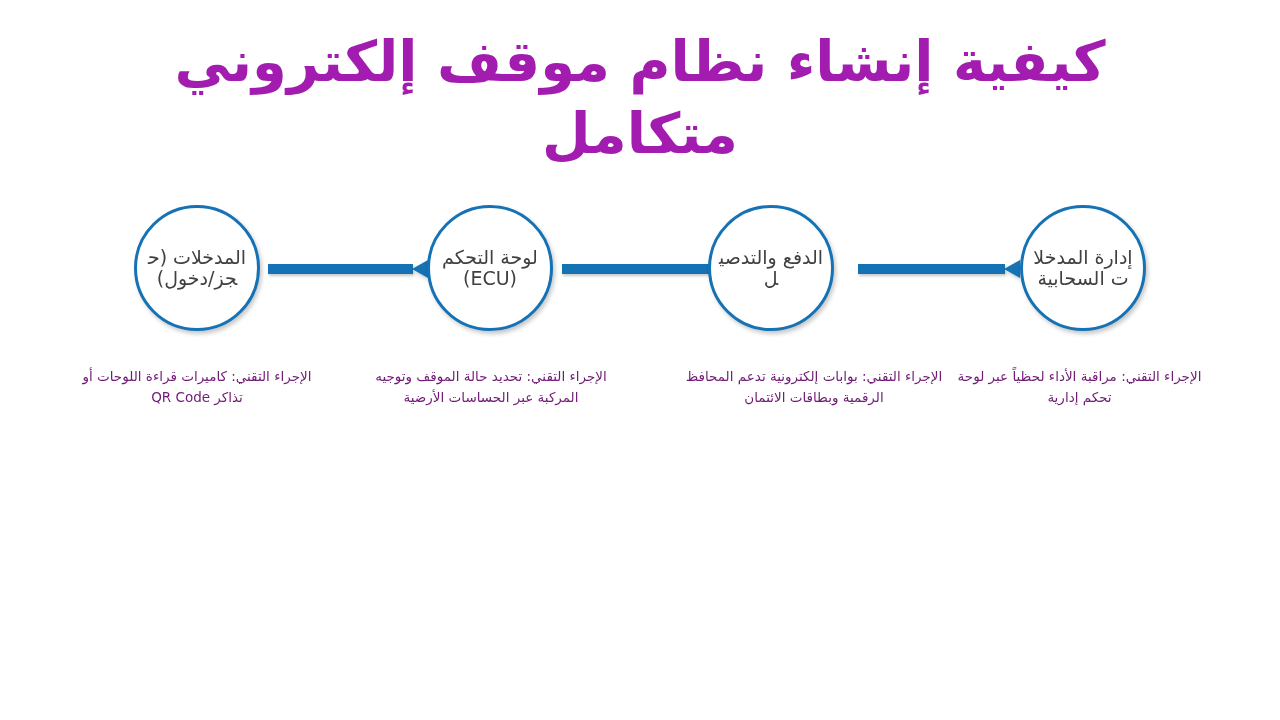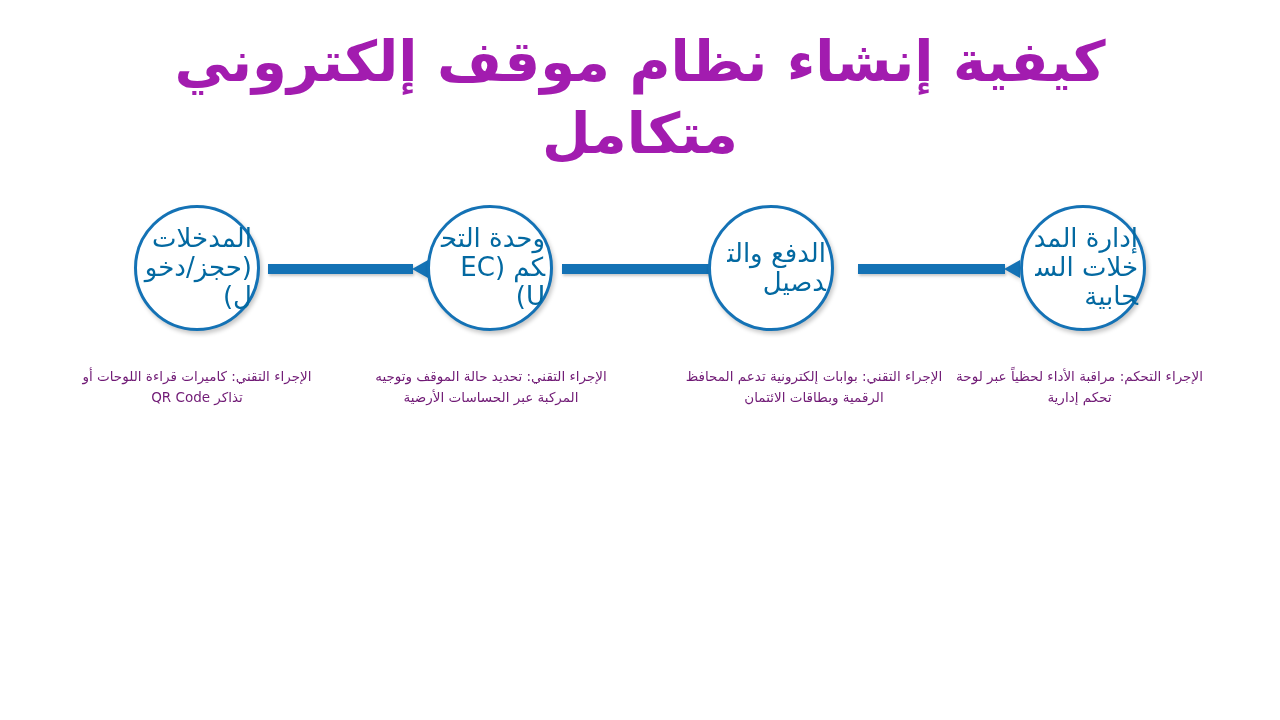--- a/index.html
+++ b/index.html
@@ -57,24 +57,24 @@
     background: #ffffff;
     box-shadow: 2px 3px 4px rgba(0,0,0,0.22);
   }
 
   .node .node-label {
     position: absolute;
     left: 8px;
     width: 110px;
     top: 50%;
     transform: translateY(-50%);
-    text-align: right;
+    text-align: center;
     direction: rtl;
-    color: #0369a1;
-    font-size: 26px;
+    color: #404040;
+    font-size: 19px;
     line-height: 1.12;
     font-weight: normal;
     overflow: visible;
     z-index: 3;
     word-break: break-all;
   }
 
   
   .node-1 { left: 134px; }
   .node-2 { left: 427px; }
@@ -138,21 +138,21 @@
     <div class="node-label">المدخلات (حجز/دخول)</div>
   </div>
 
   <div class="arrow arrow-1">
     <div class="shaft"></div>
     <div class="head"></div>
   </div>
 
   <div class="node node-2">
     <div class="circle"></div>
-    <div class="node-label">وحدة التحكم (ECU)</div>
+    <div class="node-label">لوحة التحكم (ECU)</div>
   </div>
 
   <div class="arrow arrow-2">
     <div class="shaft"></div>
     <div class="head"></div>
   </div>
 
   <div class="node node-3">
     <div class="circle"></div>
     <div class="node-label">الدفع والتدصيل</div>
@@ -167,15 +167,15 @@
     <div class="circle"></div>
     <div class="node-label">إدارة المدخلات السحابية</div>
   </div>
 
   <div class="caption caption-1">الإجراء التقني: كاميرات قراءة اللوحات أو تذاكر QR Code</div>
 
   <div class="caption caption-2">الإجراء التقني: تحديد حالة الموقف وتوجيه المركبة عبر الحساسات الأرضية</div>
 
   <div class="caption caption-3">الإجراء التقني: بوابات إلكترونية تدعم المحافظ الرقمية وبطاقات الائتمان</div>
 
-  <div class="caption caption-4">الإجراء التحكم: مراقبة الأداء لحظياً عبر لوحة تحكم إدارية</div>
+  <div class="caption caption-4">الإجراء التقني: مراقبة الأداء لحظياً عبر لوحة تحكم إدارية</div>
 
 </div>
 
 </body></html>

